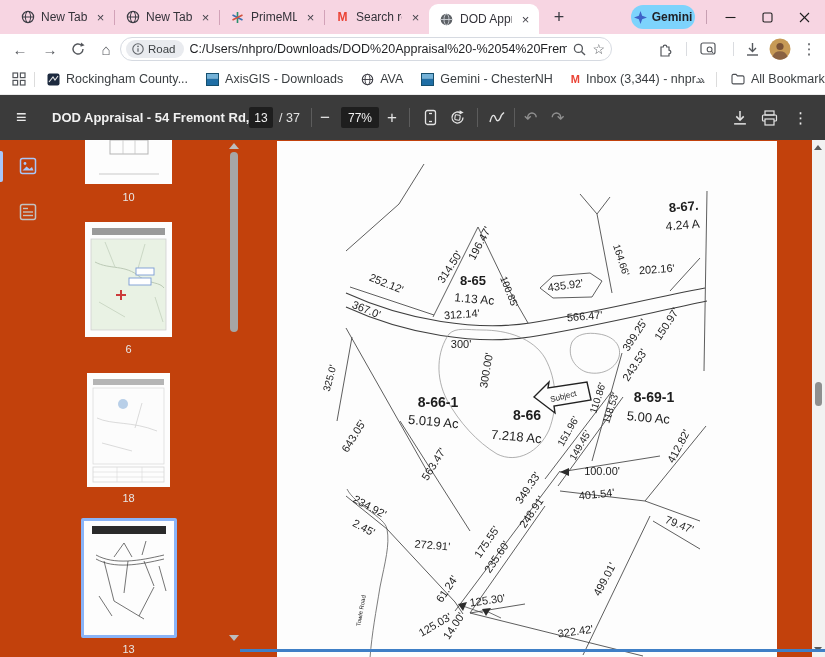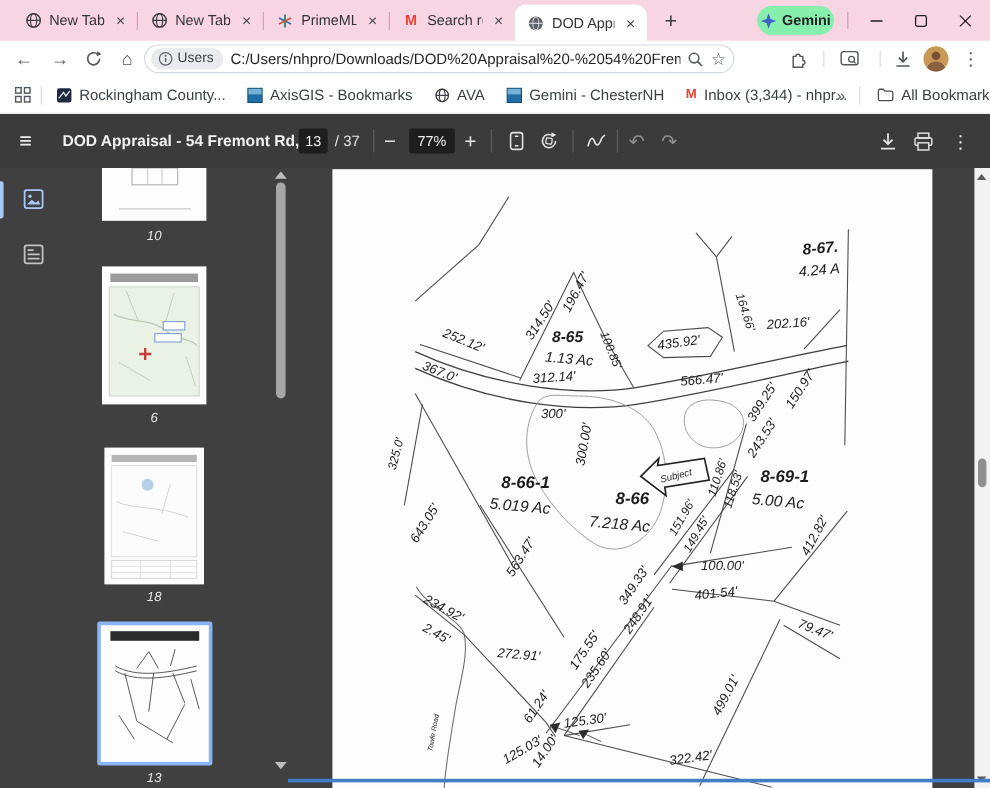--- a/index.html
+++ b/index.html
@@ -8,21 +8,21 @@
 
   
   .tabstrip { position:absolute; top:0; left:0; right:0; height:34px; background:#f7d5e2; display:flex; align-items:center; padding-left:10px; }
   .tab { width:104px; height:34px; display:flex; align-items:center; gap:6px; padding:0 6px 0 10px; position:relative; flex:none; }
   .tab .ticon { flex:none; width:15px; height:15px; display:flex; align-items:center; justify-content:center; }
   .tab .ttitle { flex:1; font-size:12px; color:#34333a; white-space:nowrap; overflow:hidden; }
   .tab .tclose { flex:none; font-size:13px; line-height:15px; color:#45444c; width:15px; height:15px; text-align:center; border-radius:50%; }
   .tab-sep { width:1px; height:15px; background:#d2a2b8; flex:none; }
   .tab.active { background:#fff; border-radius:9px 9px 0 0; height:30px; align-self:flex-end; width:110px; }
   .newtab { font-size:18px; font-weight:300; color:#3a3a41; margin-left:8px; width:24px; text-align:center; flex:none; }
-  .gemini { position:absolute; left:631px; top:5px; width:64px; height:24px; background:#86efac; border-radius:13px; display:flex; align-items:center; justify-content:center; gap:5px; font-size:12px; color:#1f1f24; font-weight:700; }
+  .gemini { position:absolute; left:631px; top:5px; width:64px; height:24px; background:#7dd3fc; border-radius:13px; display:flex; align-items:center; justify-content:center; gap:5px; font-size:12px; color:#1f1f24; font-weight:700; }
   .ts-sep2 { position:absolute; left:706px; top:10px; width:1px; height:14px; background:#c79fb2; }
   .winctl { position:absolute; right:2px; top:0; height:34px; display:flex; align-items:center; }
   .winctl .wbtn { width:37px; height:34px; display:flex; align-items:center; justify-content:center; color:#1f1f1f; }
 
   
   .addrbar { position:absolute; top:34px; left:0; right:0; height:30px; background:#fff; }
   .navic { position:absolute; top:3px; width:24px; height:24px; display:flex; align-items:center; justify-content:center; color:#54575c; font-size:15px; }
   .omnibox { position:absolute; left:120px; top:3px; width:492px; height:24px; border:1px solid #d6dae1; border-radius:13px; background:#fff; display:flex; align-items:center; padding:0 6px 0 5px; gap:6px; }
   .file-chip { background:#e9ebef; border-radius:9px; height:18px; display:flex; align-items:center; gap:4px; padding:0 8px 0 6px; font-size:11.5px; color:#3c4043; flex:none; }
   .urltext { font-size:12.5px; color:#1f2023; white-space:nowrap; overflow:hidden; flex:1; }
@@ -36,21 +36,21 @@
   
   .pdfbar { position:absolute; top:95px; left:0; right:0; height:45px; background:#3b3b3b; color:#e9e9e9; }
   .pb { position:absolute; top:0; height:45px; display:flex; align-items:center; }
   .pdftitle { font-size:13px; font-weight:700; color:#f1f1f1; white-space:nowrap; }
   .darkbox { background:#1e1e1e; border-radius:2px; color:#f1f1f1; font-size:12px; display:flex; align-items:center; justify-content:center; }
   .pb-sep { position:absolute; top:13px; width:1px; height:19px; background:#5c5c5c; }
   .pbtn { color:#e4e4e4; font-size:17px; }
   .dim { color:#8f8f8f; }
 
   
-  .viewer { position:absolute; top:140px; left:0; right:0; bottom:0; background:#404040;font-style:italic; }
+  .viewer { position:absolute; top:140px; left:0; right:0; bottom:0; background:#c2410c; }
   .activebar { position:absolute; left:0; top:11px; width:3px; height:31px; background:#a8c7fa; border-radius:0 2px 2px 0; }
   .thumbnum { position:absolute; width:87px; text-align:center; font-size:11px; color:#e8e8e8; }
   .thumbpage { position:absolute; background:#fdfdfd; }
   .sel13 { position:absolute; left:81px; top:378px; width:96px; height:120px; border:3px solid #8ab4f8; border-radius:2px; background:#fdfdfd; }
 
   .pscroll-thumb { position:absolute; left:230px; top:12px; width:8px; height:180px; background:#a6a6a6; border-radius:4px; }
   .tri-up-dk { width:0;height:0;border-left:5px solid transparent;border-right:5px solid transparent;border-bottom:6px solid #bdbdbd; position:absolute; left:229px; top:3px; }
   .tri-dn-dk { width:0;height:0;border-left:5px solid transparent;border-right:5px solid transparent;border-top:6px solid #bdbdbd; position:absolute; left:229px; top:495px; }
 
   .page { position:absolute; left:277px; top:1px; width:500px; height:516px; background:#fdfdfd; }
@@ -168,21 +168,21 @@
 
     <div class="omnibox">
       <span class="file-chip">
         <span class="icon">
           <svg width="12" height="12" viewBox="0 0 12 12">
               <circle cx="6" cy="6" r="5.2" fill="none" stroke="#5f6368" stroke-width="1.1"></circle>
               <line x1="6" y1="5.3" x2="6" y2="8.7" stroke="#5f6368" stroke-width="1.2"></line>
               <circle cx="6" cy="3.4" r="0.8" fill="#5f6368"></circle>
             </svg>
         </span>
-        <span>Users</span>
+        <span>Road</span>
       </span>
       <span class="urltext">C:/Users/nhpro/Downloads/DOD%20Appraisal%20-%2054%20Fremont%20Rd,%...</span>
       <span class="icon">
         <svg width="13" height="13" viewBox="0 0 13 13">
             <circle cx="5.4" cy="5.4" r="4" fill="none" stroke="#54575c" stroke-width="1.3"></circle>
             <line x1="8.4" y1="8.4" x2="12" y2="12" stroke="#54575c" stroke-width="1.4"></line>
           </svg>
       </span>
       <span class="icon" style="font-size:14px;color:#54575c;">☆</span>
     </div>
@@ -239,21 +239,21 @@
       <span>Rockingham County...</span>
     </div>
     <div class="bm">
       <span class="icon">
         <svg width="13" height="13" viewBox="0 0 13 13">
             <rect x="0.5" y="0.5" width="12" height="5" fill="#74b2d8"></rect>
             <rect x="0.5" y="5.5" width="12" height="7" fill="#1f6ea5"></rect>
             <rect x="0.5" y="0.5" width="12" height="12" fill="none" stroke="#16506f" stroke-width="1"></rect>
           </svg>
       </span>
-      <span>AxisGIS - Bookmarks</span>
+      <span>AxisGIS - Downloads</span>
     </div>
     <div class="bm">
       <span class="icon">
         <svg width="13" height="13" viewBox="0 0 14 14">
             <circle cx="7" cy="7" r="5.6" fill="none" stroke="#3c3c44" stroke-width="1.2"></circle>
             <ellipse cx="7" cy="7" rx="2.6" ry="5.6" fill="none" stroke="#3c3c44" stroke-width="1"></ellipse>
             <line x1="1.4" y1="7" x2="12.6" y2="7" stroke="#3c3c44" stroke-width="1"></line>
           </svg>
       </span>
       <span>AVA</span>

